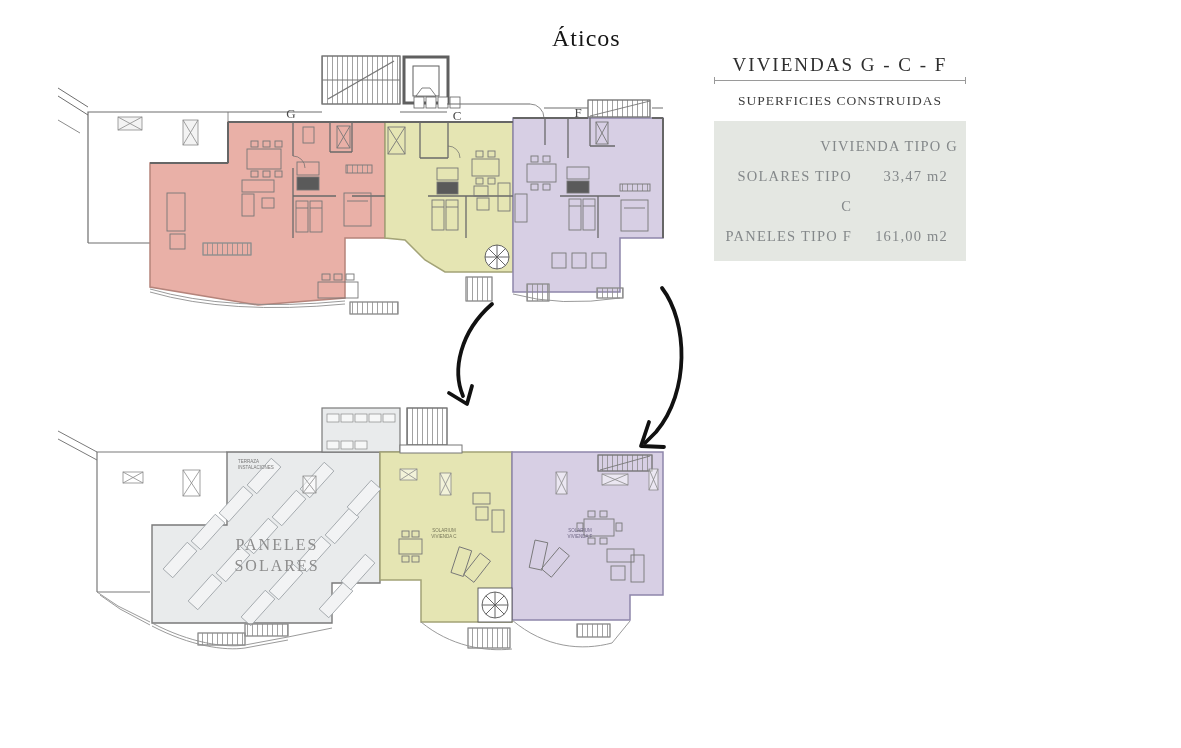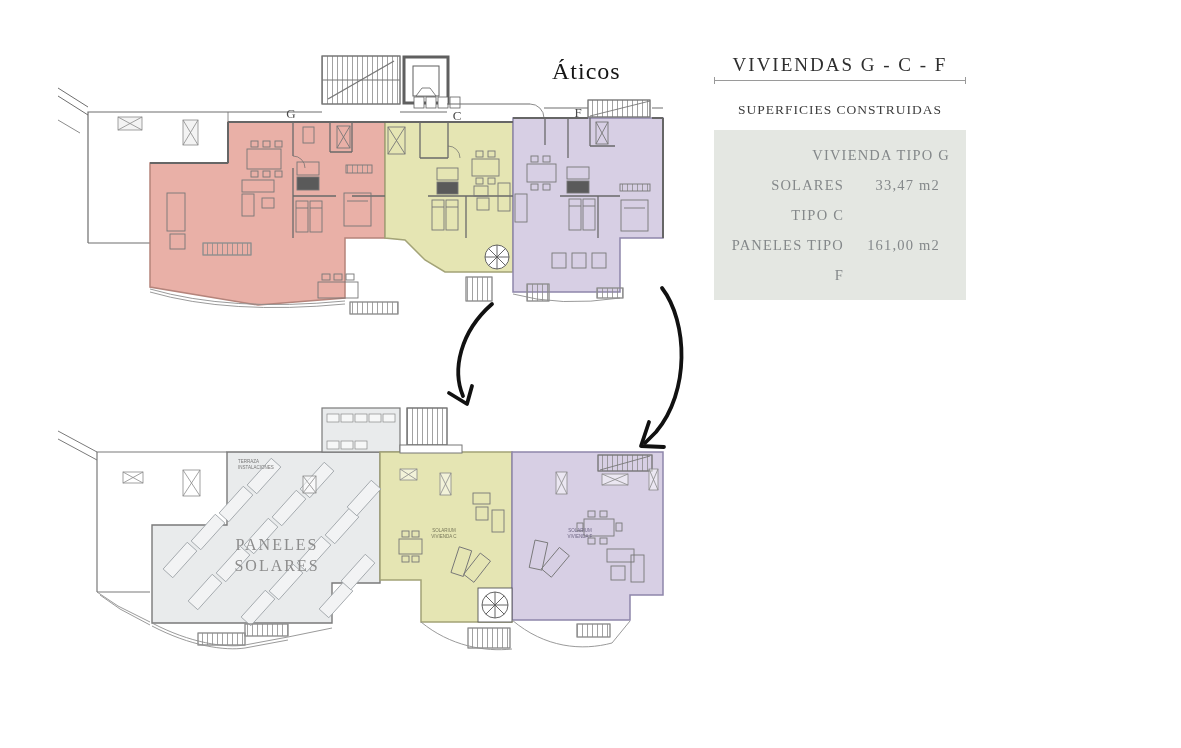--- a/index.html
+++ b/index.html
@@ -1,28 +1,28 @@
 <!DOCTYPE html>
 <html><head>
 <meta charset="utf-8">
 <style>
   html,body{margin:0;padding:0;background:#ffffff;}
   .stage{position:relative;width:1181px;height:748px;background:#ffffff;overflow:hidden;
          font-family:"Liberation Serif", serif;}
   .stage svg{position:absolute;left:0;top:0;}
-  .aticos-title{position:absolute;left:552px;top:58px;font-size:24px;color:#151515;
+  .aticos-title{position:absolute;left:552px;top:25px;font-size:24px;color:#151515;
                 letter-spacing:1px;}
   .legend{position:absolute;left:714px;top:52px;width:252px;color:#333;}
   .legend-title{text-align:center;font-size:19px;line-height:26px;letter-spacing:2px;color:#2e2e2e;}
   .legend-rule{position:relative;margin-top:2px;height:1px;background:#9a9a9a;}
   .legend-rule::before,.legend-rule::after{content:"";position:absolute;top:-3px;width:1px;height:7px;background:#9a9a9a;}
   .legend-rule::before{left:0;}
   .legend-rule::after{right:0;}
-  .legend-subtitle{text-align:center;margin-top:21px;font-size:13.5px;letter-spacing:1px;color:#3d3d3d;}
-  .legend-table{margin-top:12px;background:#e4e7e2;padding:10px 16px;}
+  .legend-subtitle{text-align:center;margin-top:12px;font-size:13.5px;letter-spacing:1px;color:#3d3d3d;}
+  .legend-table{margin-top:12px;background:#e4e7e2;padding:10px 8px;}
   .legend-row{display:flex;line-height:30px;font-size:14.5px;letter-spacing:1.2px;color:#84888a;}
   .legend-label{flex:1;text-align:right;}
   .legend-value{width:96px;text-align:right;padding-right:10px;}
 </style>
 </head>
 <body>
 
 <div class="stage">
 
 <svg width="1181" height="748" viewBox="0 0 1181 748">

